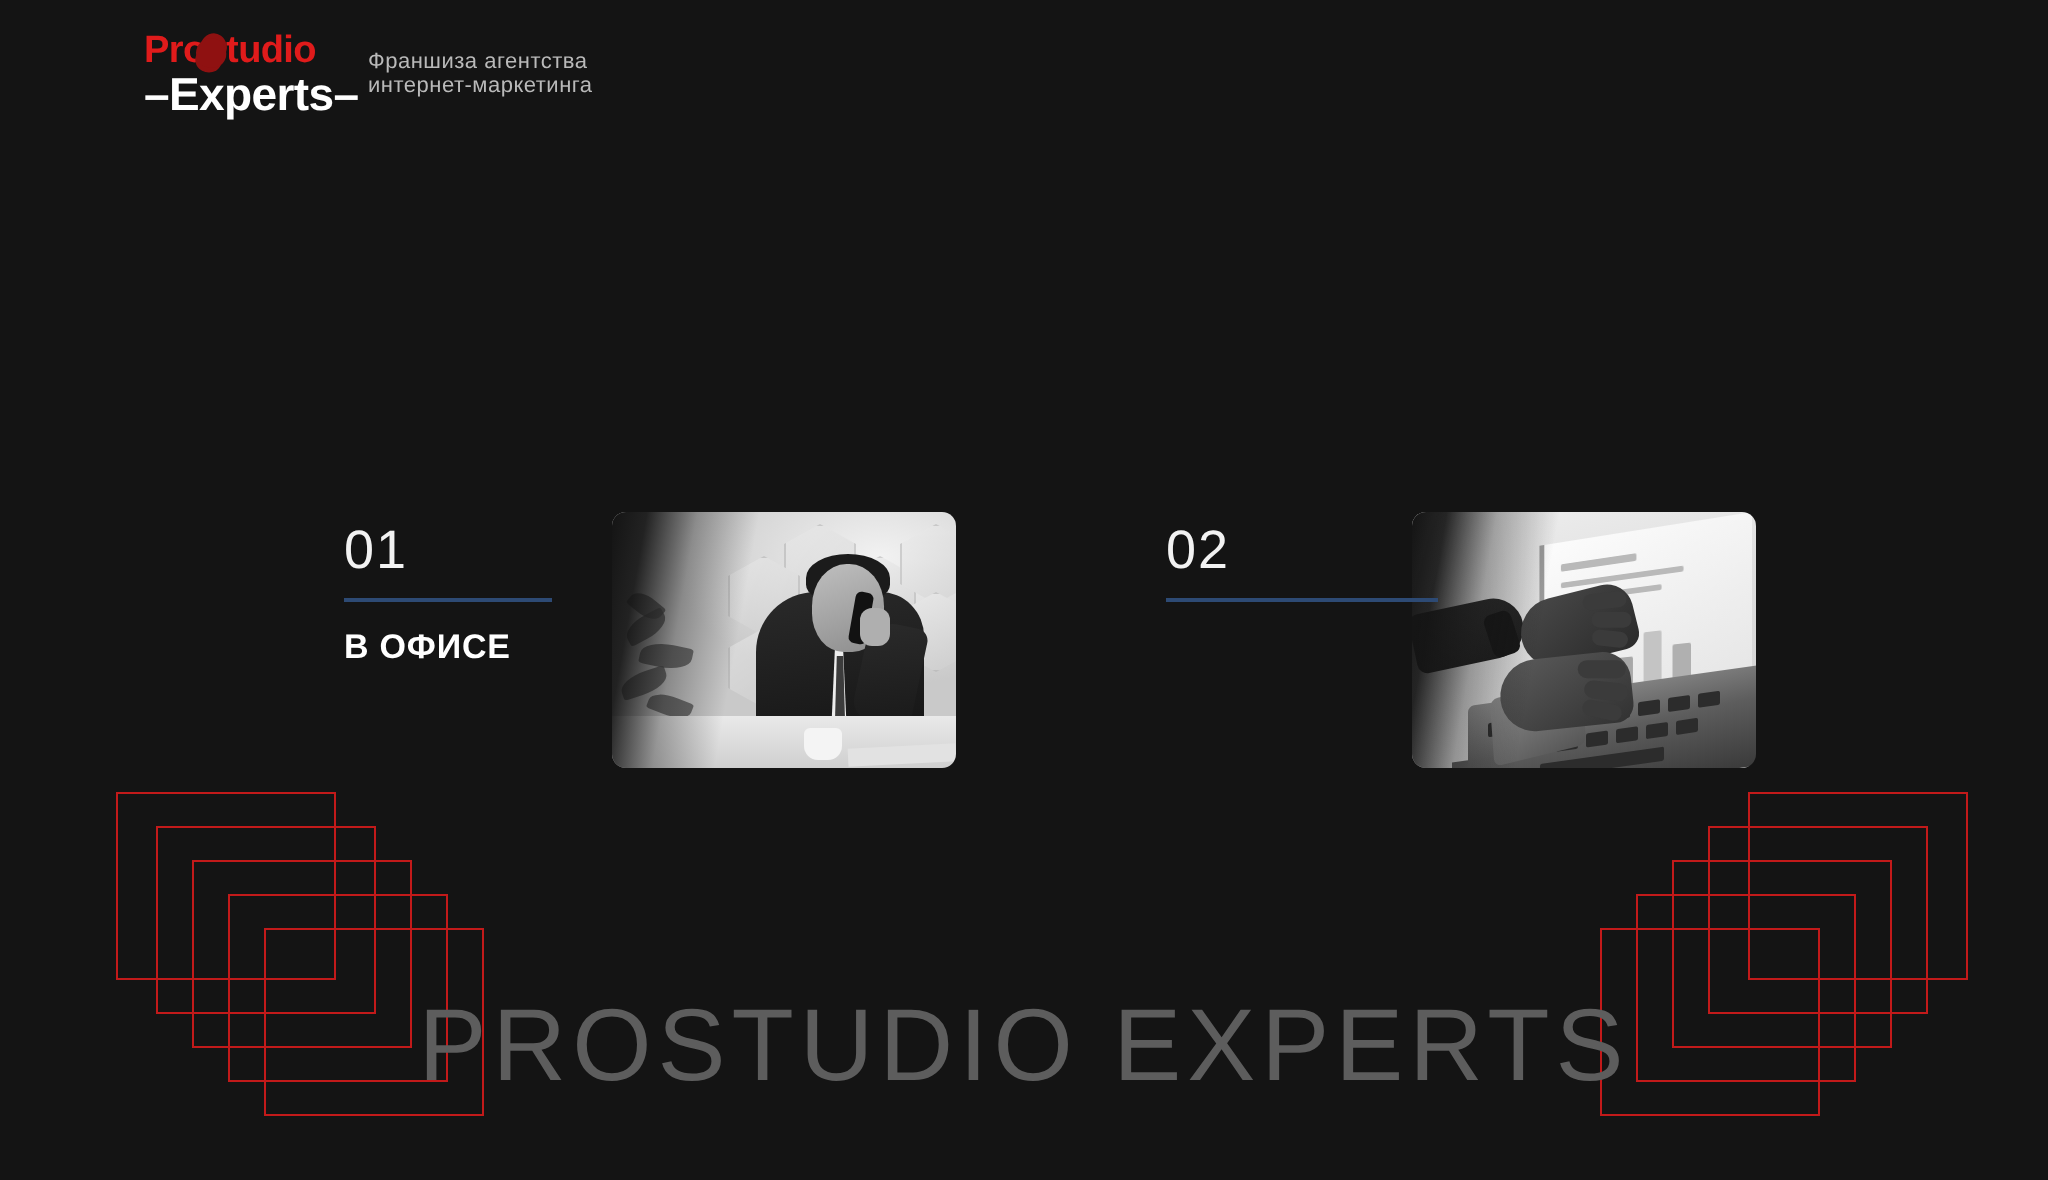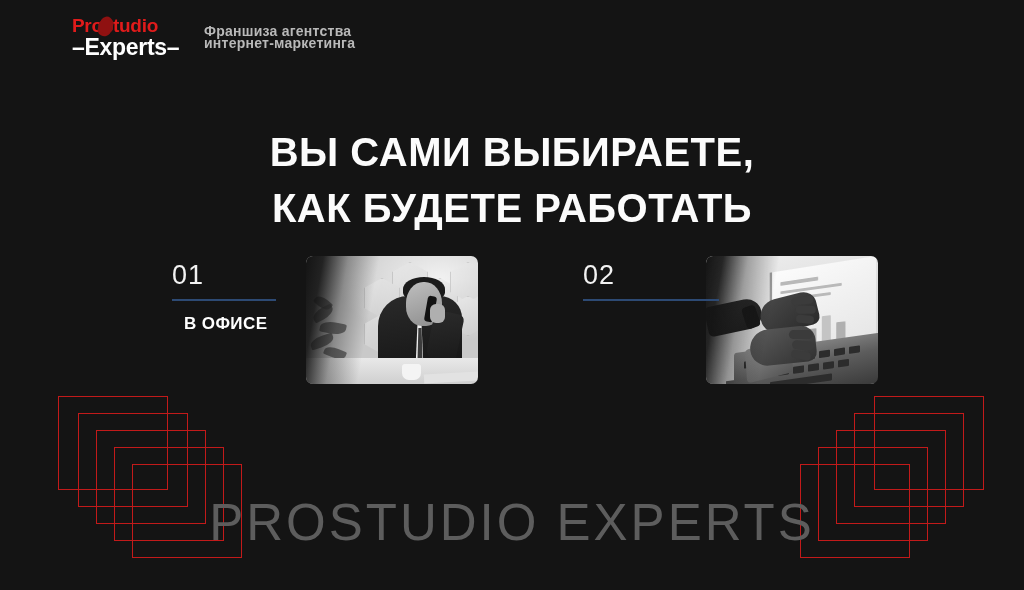--- a/index.html
+++ b/index.html
@@ -52,28 +52,27 @@
   #logo-word-bottom {
     font-size: 23px;
     font-weight: 700;
     color: #ffffff;
     letter-spacing: -0.3px;
     line-height: 21px;
     white-space: nowrap;
     margin-top: 1px;
   }
   #logo-tagline {
-    margin-left: 32px;
+    margin-left: 12px;
     margin-top: 9px;
     color: #b9b9b9;
-    font-size: 14px;
+    font-size: 11px;
     line-height: 12px;
     letter-spacing: 0.25px;
     white-space: pre-line;
-    font-weight: bold;
   }
 
   
   #headline {
     position: absolute;
     left: 0;
     right: 0;
     top: 97px;
     text-align: center;
     color: #fbfbfb;
@@ -114,21 +113,20 @@
     margin-top: 9px;
     margin-bottom: 13px;
   }
   #card-2 .card-rule { width: 136px; }
   .card-label {
     font-size: 17px;
     font-weight: 700;
     color: #ffffff;
     letter-spacing: 0.4px;
     white-space: nowrap;
-    margin-left: 12px;
   }
 
   .card-photo {
     position: absolute;
     top: 0;
     width: 172px;
     height: 128px;
     border-radius: 7px;
     overflow: hidden;
     z-index: 1;
@@ -357,24 +355,20 @@
   <div id="logo-block">
     <div id="logo-mark">
       <div id="logo-word-top">Prostudio</div>
       <div id="logo-blob"></div>
       <div id="logo-word-bottom">–Experts–</div>
     </div>
     <div id="logo-tagline">Франшиза агентства
 интернет-маркетинга</div>
   </div>
 
-  <h1 id="headline">
-    <span class="line">ВЫ САМИ ВЫБИРАЕТЕ,</span>
-    <span class="line">КАК БУДЕТЕ РАБОТАТЬ</span>
-  </h1>
 
   <div class="card" id="card-1">
     <div class="card-text">
       <div class="card-number">01</div>
       <div class="card-rule"></div>
       <div class="card-label">В ОФИСЕ</div>
     </div>
     <div class="card-photo">
       <div class="photo-inner" id="photo-1-bg">
         <div class="hexwall">

